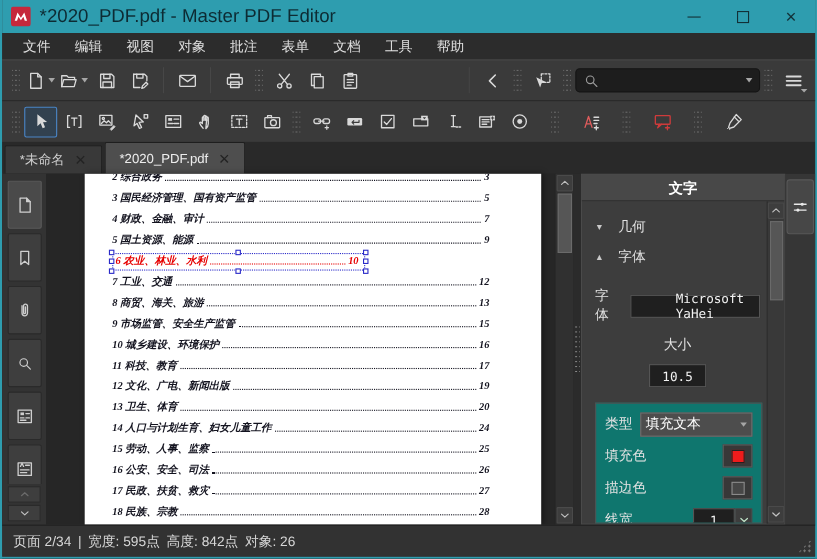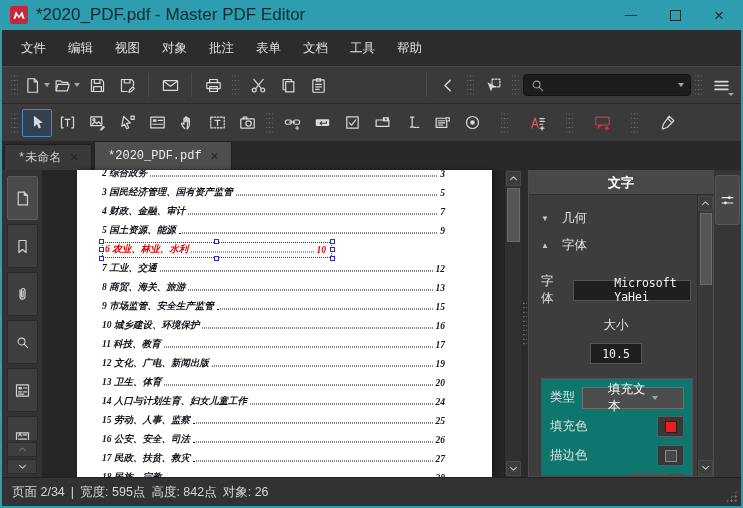--- a/index.html
+++ b/index.html
@@ -9,38 +9,38 @@
   
   .titlebar{height:30px;background:#2e9daf;display:flex;align-items:center;padding:0 0 0 8px;flex:none;}
   .logo{width:18px;height:18px;display:flex;margin-right:8px;}
   .title{color:#0d2b33;font-size:17px;}
   .win-controls{margin-left:auto;display:flex;height:100%;}
   .wc{width:44px;height:100%;display:flex;align-items:center;justify-content:center;color:#123037;}
   .min-glyph{width:12px;border-top:1.6px solid #123037;display:block;}
   .max-glyph{width:11px;height:11px;border:1.6px solid #123037;display:block;}
   .x-glyph{font-size:17px;line-height:1;font-style:normal;}
   
-  .menubar{height:36px;background:#2c2c2c;display:flex;align-items:flex-end;padding:0 8px;flex:none;}
+  .menubar{height:24px;background:#2c2c2c;display:flex;align-items:flex-end;padding:0 8px;flex:none;}
   .menu-item{color:#e0e0e0;font-size:12.5px;padding:0 11px;height:100%;display:flex;align-items:center;cursor:default;}
   
   .toolbar{height:37px;background:#3a3a3a;border-top:1px solid #474747;display:flex;align-items:center;padding:0 5px;flex:none;}
   .tb2{height:38px;border-top:1px solid #2a2a2a;}
   .tb-grip{width:7px;height:24px;margin:0 4px;flex:none;background-image:radial-gradient(circle,#6f6f6f .9px,transparent 1px);background-size:3.5px 4.5px;background-position:center;}
   .grip-wide{margin:0 14px;}
   .tb-sep{width:1px;height:24px;background:#2b2b2b;border-right:1px solid #4b4b4b;margin:0 6px;flex:none;}
   .tb-spacer{flex:1;}
   .tb-btn{min-width:30px;height:28px;display:flex;align-items:center;justify-content:center;color:#d9d9d9;border:1px solid transparent;border-radius:2px;position:relative;flex:none;}
   .tb-btn.active{background:#32414f;border-color:#4a86c8;}
   .tb-btn.accent{color:#cf3b3b;}
   .caret{width:0;height:0;border-left:3.5px solid transparent;border-right:3.5px solid transparent;border-top:4px solid #a6a6a6;display:inline-block;margin-left:3px;}
   .caret-corner{position:absolute;right:1px;bottom:2px;border-left:3px solid transparent;border-right:3px solid transparent;border-top:3.5px solid #a6a6a6;width:0;height:0;}
   .searchbox{width:168px;height:22px;background:#1d1d1d;border:1px solid #141414;border-radius:4px;display:flex;align-items:center;padding:0 6px;color:#9a9a9a;flex:none;}
   .searchbox input{flex:1;background:transparent;border:none;outline:none;color:#e6e6e6;font-size:12px;min-width:0;}
   
-  .tabbar{height:29px;background:#292929;display:flex;align-items:flex-end;padding-left:2px;flex:none;font-family:Liberation Mono, monospace;}
+  .tabbar{height:29px;background:#292929;display:flex;align-items:flex-end;padding-left:2px;flex:none;}
   .tab{height:26px;display:flex;align-items:center;gap:9px;padding:0 13px;background:#393939;color:#cfcfcf;font-size:12px;margin-right:2px;border:1px solid #1e1e1e;border-bottom:none;border-radius:2px 2px 0 0;}
   .tab.active{background:#4e4e4e;color:#ededed;height:29px;}
   .tab-close{color:#232323;font-weight:bold;font-size:13px;line-height:1;font-style:normal;}
   
   .main{flex:1;display:flex;min-height:0;background:#272727;}
   .sidebar{width:40px;background:#333;display:flex;flex-direction:column;align-items:center;padding-top:6px;flex:none;}
   .side-btns{flex:1;overflow:hidden;display:flex;flex-direction:column;gap:4px;align-items:center;width:100%;}
   .side-btn{width:31px;height:44px;flex:none;background:#3e3e3e;border:1px solid #2a2a2a;border-radius:2px;display:flex;align-items:center;justify-content:center;color:#cfcfcf;}
   .side-btn.active{background:#4a4a4a;border-color:#5a5a5a;}
   .side-scrolls{flex:none;width:100%;display:flex;flex-direction:column;align-items:center;gap:2px;padding:2px 0 3px;}
@@ -71,21 +71,21 @@
   .rp-content{flex:1;padding:10px 6px 0 12px;color:#e2e2e2;font-size:12.5px;display:flex;flex-direction:column;overflow:hidden;min-width:0;}
   .sect{display:flex;align-items:center;gap:11px;height:27px;flex:none;}
   .tri{font-size:8px;color:#c9c9c9;width:10px;}
   .frow{display:flex;align-items:center;gap:9px;margin-top:14px;flex:none;}
   .size-row{justify-content:flex-end;margin-top:10px;flex-direction:column;}
   .input{background:#1f1f1f;border:1px solid #555;color:#f2f2f2;font-family:"DejaVu Sans Mono","Liberation Mono",monospace;font-size:11.5px;height:21px;display:flex;align-items:center;padding:0 6px;}
   .font-input{width:123px;padding-left:40px;}
   .size-input{width:52px;justify-content:center;}
   .groupbox{margin:14px -2px 0 0;border:1px solid #515151;background:#0f766e;padding:4px 8px 0;flex:1;display:flex;flex-direction:column;overflow:hidden;}
   .prow{display:flex;align-items:center;height:29px;flex:none;}
-  .dd{margin-left:auto;width:102px;height:22px;background:#4d4d4d;border:1px solid #6e6e6e;color:#fff;display:flex;align-items:center;justify-content:space-between;padding:0 25px;font-size:12.5px;}
+  .dd{margin-left:auto;width:102px;height:22px;background:#4d4d4d;border:1px solid #6e6e6e;color:#fff;display:flex;align-items:center;justify-content:space-between;padding:0 4px;font-size:12.5px;}
   .swatch-btn{margin-left:auto;width:27px;height:21px;background:#383838;border:1px solid #5c5c5c;display:flex;align-items:center;justify-content:center;}
   .swatch{width:12px;height:12px;display:block;border:1px solid #222;}
   .swatch.stroke{background:#474747;border:1px solid #8a8a8a;}
   .lw{margin-left:auto;display:flex;align-items:center;}
   .lw-input{width:38px;justify-content:center;}
   .lw-caret{width:16px;height:21px;color:#bfe3c8;}
   .rp-sb{width:16px;flex:none;background:#393939;border-left:1px solid #2d2d2d;display:flex;flex-direction:column;align-items:center;padding:1px 0;}
   .rp-sb .sb-thumb{height:72px;width:12px;}
   .rtabs{width:27px;background:#363636;display:flex;flex-direction:column;align-items:center;padding-top:5px;flex:none;}
   .rtab{width:25px;height:50px;background:#474747;border:1px solid #585858;border-radius:3px;display:flex;align-items:center;justify-content:center;color:#eaeaea;}

